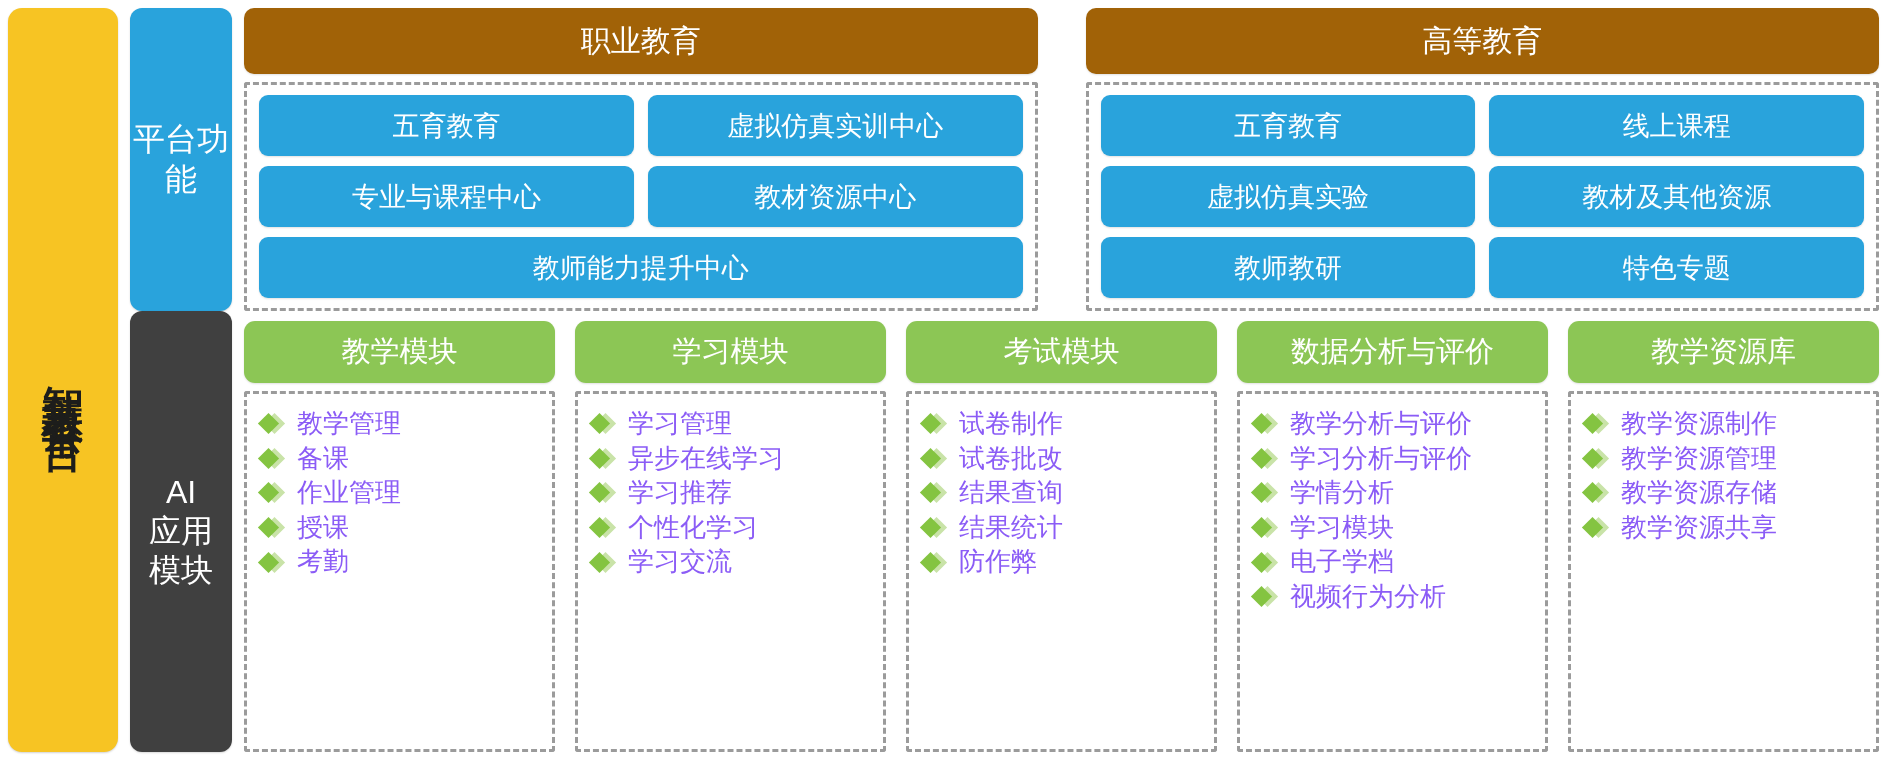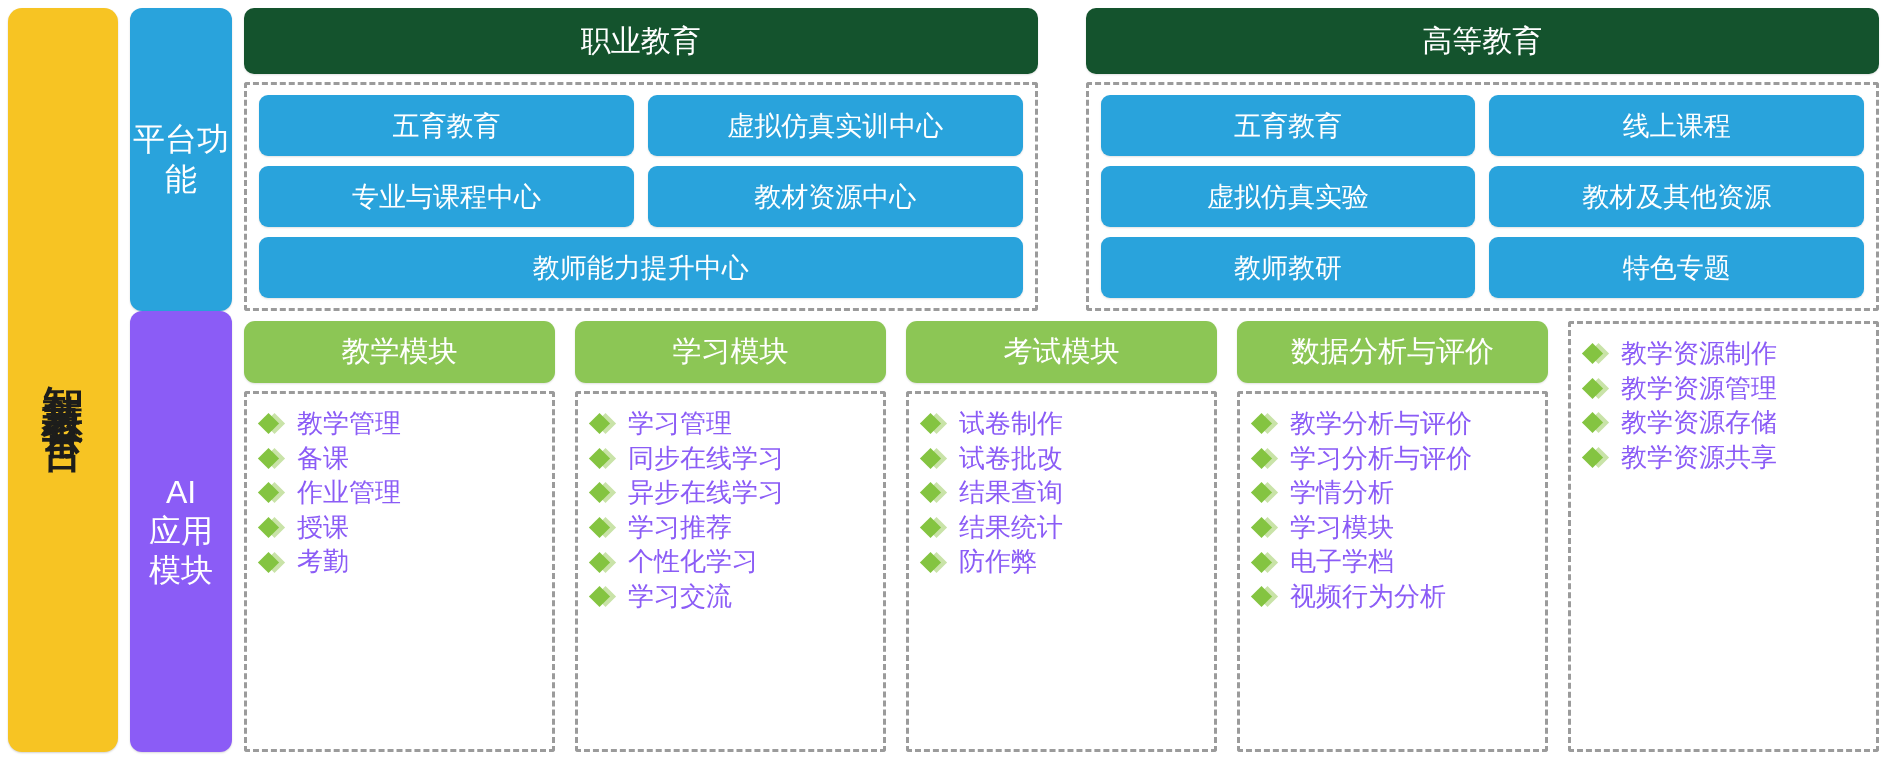--- a/index.html
+++ b/index.html
@@ -56,21 +56,21 @@
     align-items: center;
     justify-content: center;
     text-align: center;
     color: #ffffff;
     font-size: 32px;
     font-weight: 500;
     line-height: 1.22;
     box-shadow: 0 1px 2px rgba(0,0,0,0.15);
   }
   .cat-chip.blue { background: #29a3dc; height: 303px; flex: 0 0 303px; }
-  .cat-chip.green { background: #8b5cf6; flex: 1 1 auto; }
+  .cat-chip.green { background: #404040; flex: 1 1 auto; }
 
   
   .main {
     flex: 1 1 auto;
     display: flex;
     flex-direction: column;
     gap: 10px;
     min-width: 0;
   }
 
@@ -85,21 +85,21 @@
   .edu-panel {
     flex: 1 1 0;
     display: flex;
     flex-direction: column;
     gap: 8px;
     min-width: 0;
   }
   .edu-title {
     height: 66px;
     flex: 0 0 66px;
-    background: #14532d;
+    background: #a16207;
     border-radius: 10px;
     color: #fff;
     font-size: 30px;
     display: flex;
     align-items: center;
     justify-content: center;
     box-shadow: 0 1px 2px rgba(0,0,0,0.12);
     font-family: Liberation Mono, monospace;
   }
   .edu-dashbox {
@@ -283,24 +283,20 @@
       <div class="mod-col">
         <div class="mod-head">学习模块</div>
         <div class="mod-body">
           <ul class="mod-list">
             <li>
                 <span class="bullet"></span>
                 <span>学习管理</span>
               </li>
             <li>
                 <span class="bullet"></span>
-                <span>同步在线学习</span>
-              </li>
-            <li>
-                <span class="bullet"></span>
                 <span>异步在线学习</span>
               </li>
             <li>
                 <span class="bullet"></span>
                 <span>学习推荐</span>
               </li>
             <li>
                 <span class="bullet"></span>
                 <span>个性化学习</span>
               </li>
@@ -366,20 +362,21 @@
               </li>
             <li>
                 <span class="bullet"></span>
                 <span>视频行为分析</span>
               </li>
           </ul>
         </div>
       </div>
 
       <div class="mod-col">
+        <div class="mod-head">教学资源库</div>
         <div class="mod-body">
           <ul class="mod-list">
             <li>
                 <span class="bullet"></span>
                 <span>教学资源制作</span>
               </li>
             <li>
                 <span class="bullet"></span>
                 <span>教学资源管理</span>
               </li>

